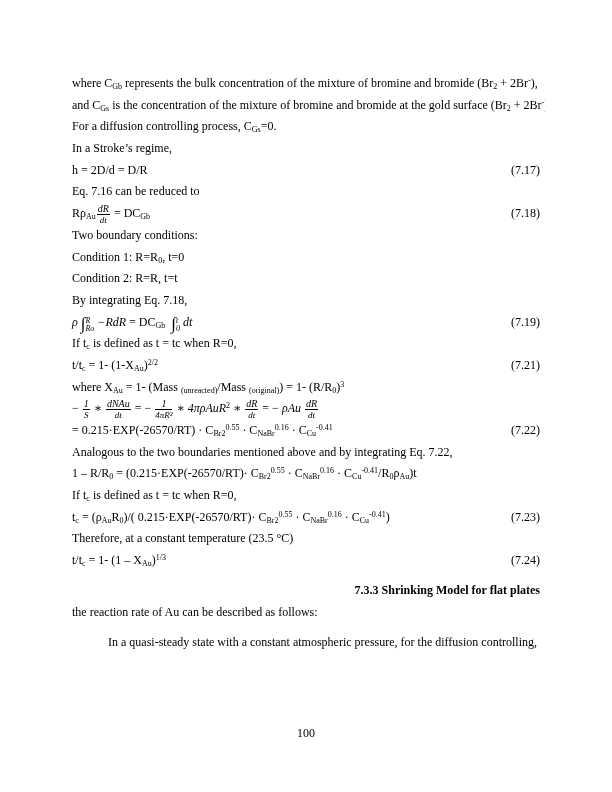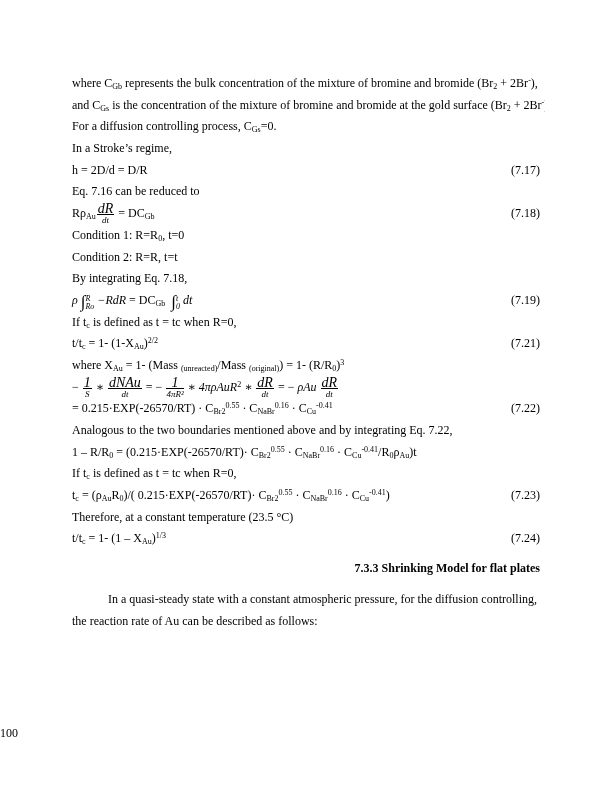--- a/index.html
+++ b/index.html
@@ -38,21 +38,21 @@
   .it { font-style: italic; }
   .frac {
     display: inline-block;
     vertical-align: -6px;
     text-align: center;
     font-style: italic;
     margin: 0 1px;
   }
   .frac .num {
     display: block;
-    font-size: 14px;
+    font-size: 10px;
     line-height: 9px;
     border-bottom: 1px solid #000;
     padding: 0 1px 1px 1px;
   }
   .frac .den {
     display: block;
     font-size: 9px;
     line-height: 9px;
     padding-top: 1px;
   }
@@ -65,47 +65,49 @@
     line-height: 8px;
     font-style: italic;
     text-align: left;
   }
   .int-limits span { display: block; }
   .footer {
     position: absolute;
     left: 0;
     top: 726px;
     width: 612px;
+    text-align: center;
   }
 </style>
 </head>
 <body>
 
 <div class="page">
   <div class="doc-body">
       <div class="line justify">where C<sub>Gb</sub> represents the bulk concentration of the mixture of bromine and bromide (Br<sub>2</sub> + 2Br<sup>-</sup>),</div>
       <div class="line justify">and C<sub>Gs</sub> is the concentration of the mixture of bromine and bromide at the gold surface (Br<sub>2</sub> + 2Br<sup>-</sup>).</div>
       <div class="line">For a diffusion controlling process, C<sub>Gs</sub>=0.</div>
       <div class="line">In a Stroke’s regime,</div>
       <div class="line">h = 2D/d = D/R<span class="eqnum">(7.17)</span></div>
       <div class="line">Eq. 7.16 can be reduced to</div>
       <div class="line">Rρ<sub>Au</sub><span class="frac"><span class="num">dR</span><span class="den">dt</span></span> = DC<sub>Gb</sub><span class="eqnum">(7.18)</span></div>
+      <div class="line">Two boundary conditions:</div>
       <div class="line">Condition 1: R=R<sub>0</sub>, t=0</div>
       <div class="line">Condition 2: R=R, t=t</div>
       <div class="line">By integrating Eq. 7.18,</div>
       <div class="line"><span class="it">ρ </span><span class="integral"><span class="int-sign">∫</span><span class="int-limits"><span>R</span><span>Ro</span></span></span><span class="it"> −RdR</span> = DC<sub>Gb</sub>&nbsp; <span class="integral"><span class="int-sign">∫</span><span class="int-limits"><span>t</span><span>0</span></span></span><span class="it"> dt</span><span class="eqnum">(7.19)</span></div>
       <div class="line">If t<sub>c</sub> is defined as t = tc when R=0,</div>
       <div class="line">t/t<sub>c</sub> = 1- (1-X<sub>Au</sub>)<sup>2/2</sup><span class="eqnum">(7.21)</span></div>
       <div class="line">where X<sub>Au</sub> = 1- (Mass <sub>(unreacted)</sub>/Mass <sub>(original)</sub>) = 1- (R/R<sub>0</sub>)<sup>3</sup></div>
       <div class="line">− <span class="frac"><span class="num">1</span><span class="den">S</span></span> ∗ <span class="frac"><span class="num">dNAu</span><span class="den">dt</span></span> = − <span class="frac"><span class="num">1</span><span class="den">4πR²</span></span> ∗ <span class="it">4πρAuR</span><sup>2</sup> ∗ <span class="frac"><span class="num">dR</span><span class="den">dt</span></span> = − <span class="it">ρAu </span><span class="frac"><span class="num">dR</span><span class="den">dt</span></span></div>
       <div class="line">= 0.215·EXP(-26570/RT) · C<sub>Br2</sub><sup>0.55</sup> · C<sub>NaBr</sub><sup>0.16</sup> · C<sub>Cu</sub><sup>-0.41</sup><span class="eqnum">(7.22)</span></div>
       <div class="line">Analogous to the two boundaries mentioned above and by integrating Eq. 7.22,</div>
       <div class="line">1 – R/R<sub>0</sub> = (0.215·EXP(-26570/RT)· C<sub>Br2</sub><sup>0.55</sup> · C<sub>NaBr</sub><sup>0.16</sup> · C<sub>Cu</sub><sup>-0.41</sup>/R<sub>0</sub>ρ<sub>Au</sub>)t</div>
       <div class="line">If t<sub>c</sub> is defined as t = tc when R=0,</div>
       <div class="line">t<sub>c</sub> = (ρ<sub>Au</sub>R<sub>0</sub>)/( 0.215·EXP(-26570/RT)· C<sub>Br2</sub><sup>0.55</sup> · C<sub>NaBr</sub><sup>0.16</sup> · C<sub>Cu</sub><sup>-0.41</sup>)<span class="eqnum">(7.23)</span></div>
       <div class="line">Therefore, at a constant temperature (23.5 °C)</div>
       <div class="line">t/t<sub>c</sub> = 1- (1 – X<sub>Au</sub>)<sup>1/3</sup><span class="eqnum">(7.24)</span></div>
       <div class="line heading" style="margin-top: 8px; text-align: right;">7.3.3 Shrinking Model for flat plates</div>
+      <div class="line">the reaction rate of Au can be described as follows:</div>
       <div class="line indent justify" style="margin-top: 9px;">In a quasi-steady state with a constant atmospheric pressure, for the diffusion controlling,</div>
-      <div class="line">the reaction rate of Au can be described as follows:</div>
     </div>
   <div class="footer">100</div>
 </div>
 
 </body></html>

